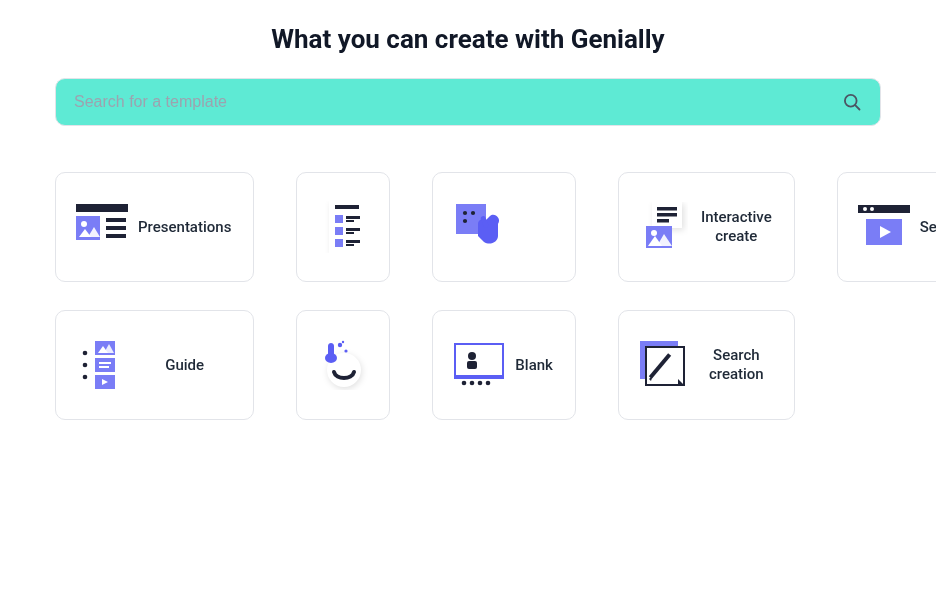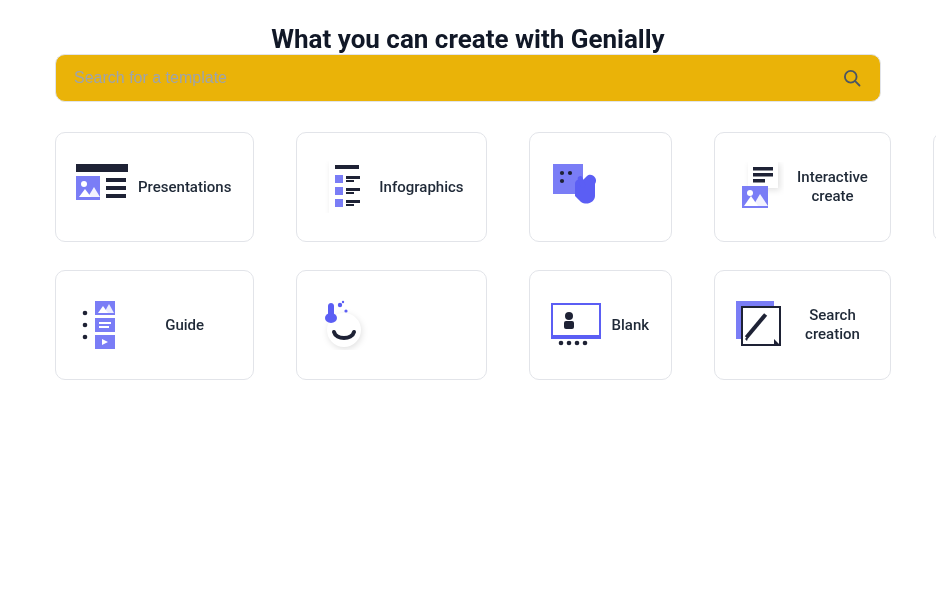--- a/index.html
+++ b/index.html
@@ -11,30 +11,31 @@
       overflow: hidden;
     }
     .container {
       padding: 24px 55px 0 55px;
     }
     .title {
       text-align: center;
       font-size: 26px;
       font-weight: 700;
       color: #111827;
+      margin-bottom: 24px;
     }
     .search-bar {
       display: flex;
       align-items: center;
       border: 1px solid #e2e4e9;
       border-radius: 10px;
       padding: 0 18px;
       height: 48px;
-      margin-bottom: 30px;
-      background: #eab308;
+      margin-bottom: 46px;
+      background: #5eead4;
     }
     .search-input {
       flex: 1;
       border: none;
       outline: none;
       font-size: 16px;
       color: #1f2937;
       background: transparent;
     }
     .search-input::placeholder { color: #9ca3af; }
@@ -115,21 +116,20 @@
           <rect x="23" y="15" width="14" height="3" fill="#1e2235"></rect>
           <rect x="23" y="19" width="8" height="2" fill="#1e2235"></rect>
           <rect x="12" y="26" width="8" height="8" fill="#7a7df6"></rect>
           <rect x="23" y="27" width="14" height="3" fill="#1e2235"></rect>
           <rect x="23" y="31" width="8" height="2" fill="#1e2235"></rect>
           <rect x="12" y="38" width="8" height="8" fill="#7a7df6"></rect>
           <rect x="23" y="39" width="14" height="3" fill="#1e2235"></rect>
           <rect x="23" y="43" width="8" height="2" fill="#1e2235"></rect>
         </svg>
       </div>
-      <div class="card-label">Infographics</div>
     </div>
 
     <div class="card">
       <div class="icon-box">
         <svg width="54" height="50" viewBox="0 0 54 50">
           <rect x="4" y="2" width="30" height="30" fill="#7a7df6"></rect>
           <circle cx="13" cy="11" r="2.1" fill="#1e2235"></circle>
           <circle cx="21" cy="11" r="2.1" fill="#1e2235"></circle>
           <circle cx="13" cy="19" r="2.1" fill="#1e2235"></circle>
           <path d="M26 22 C26 18, 30 16, 34 18 L38 14 C42 10, 50 16, 46 22 L46 34 C46 40, 38 44, 32 40 L26 34 Z" fill="#5b5ef4"></path>

